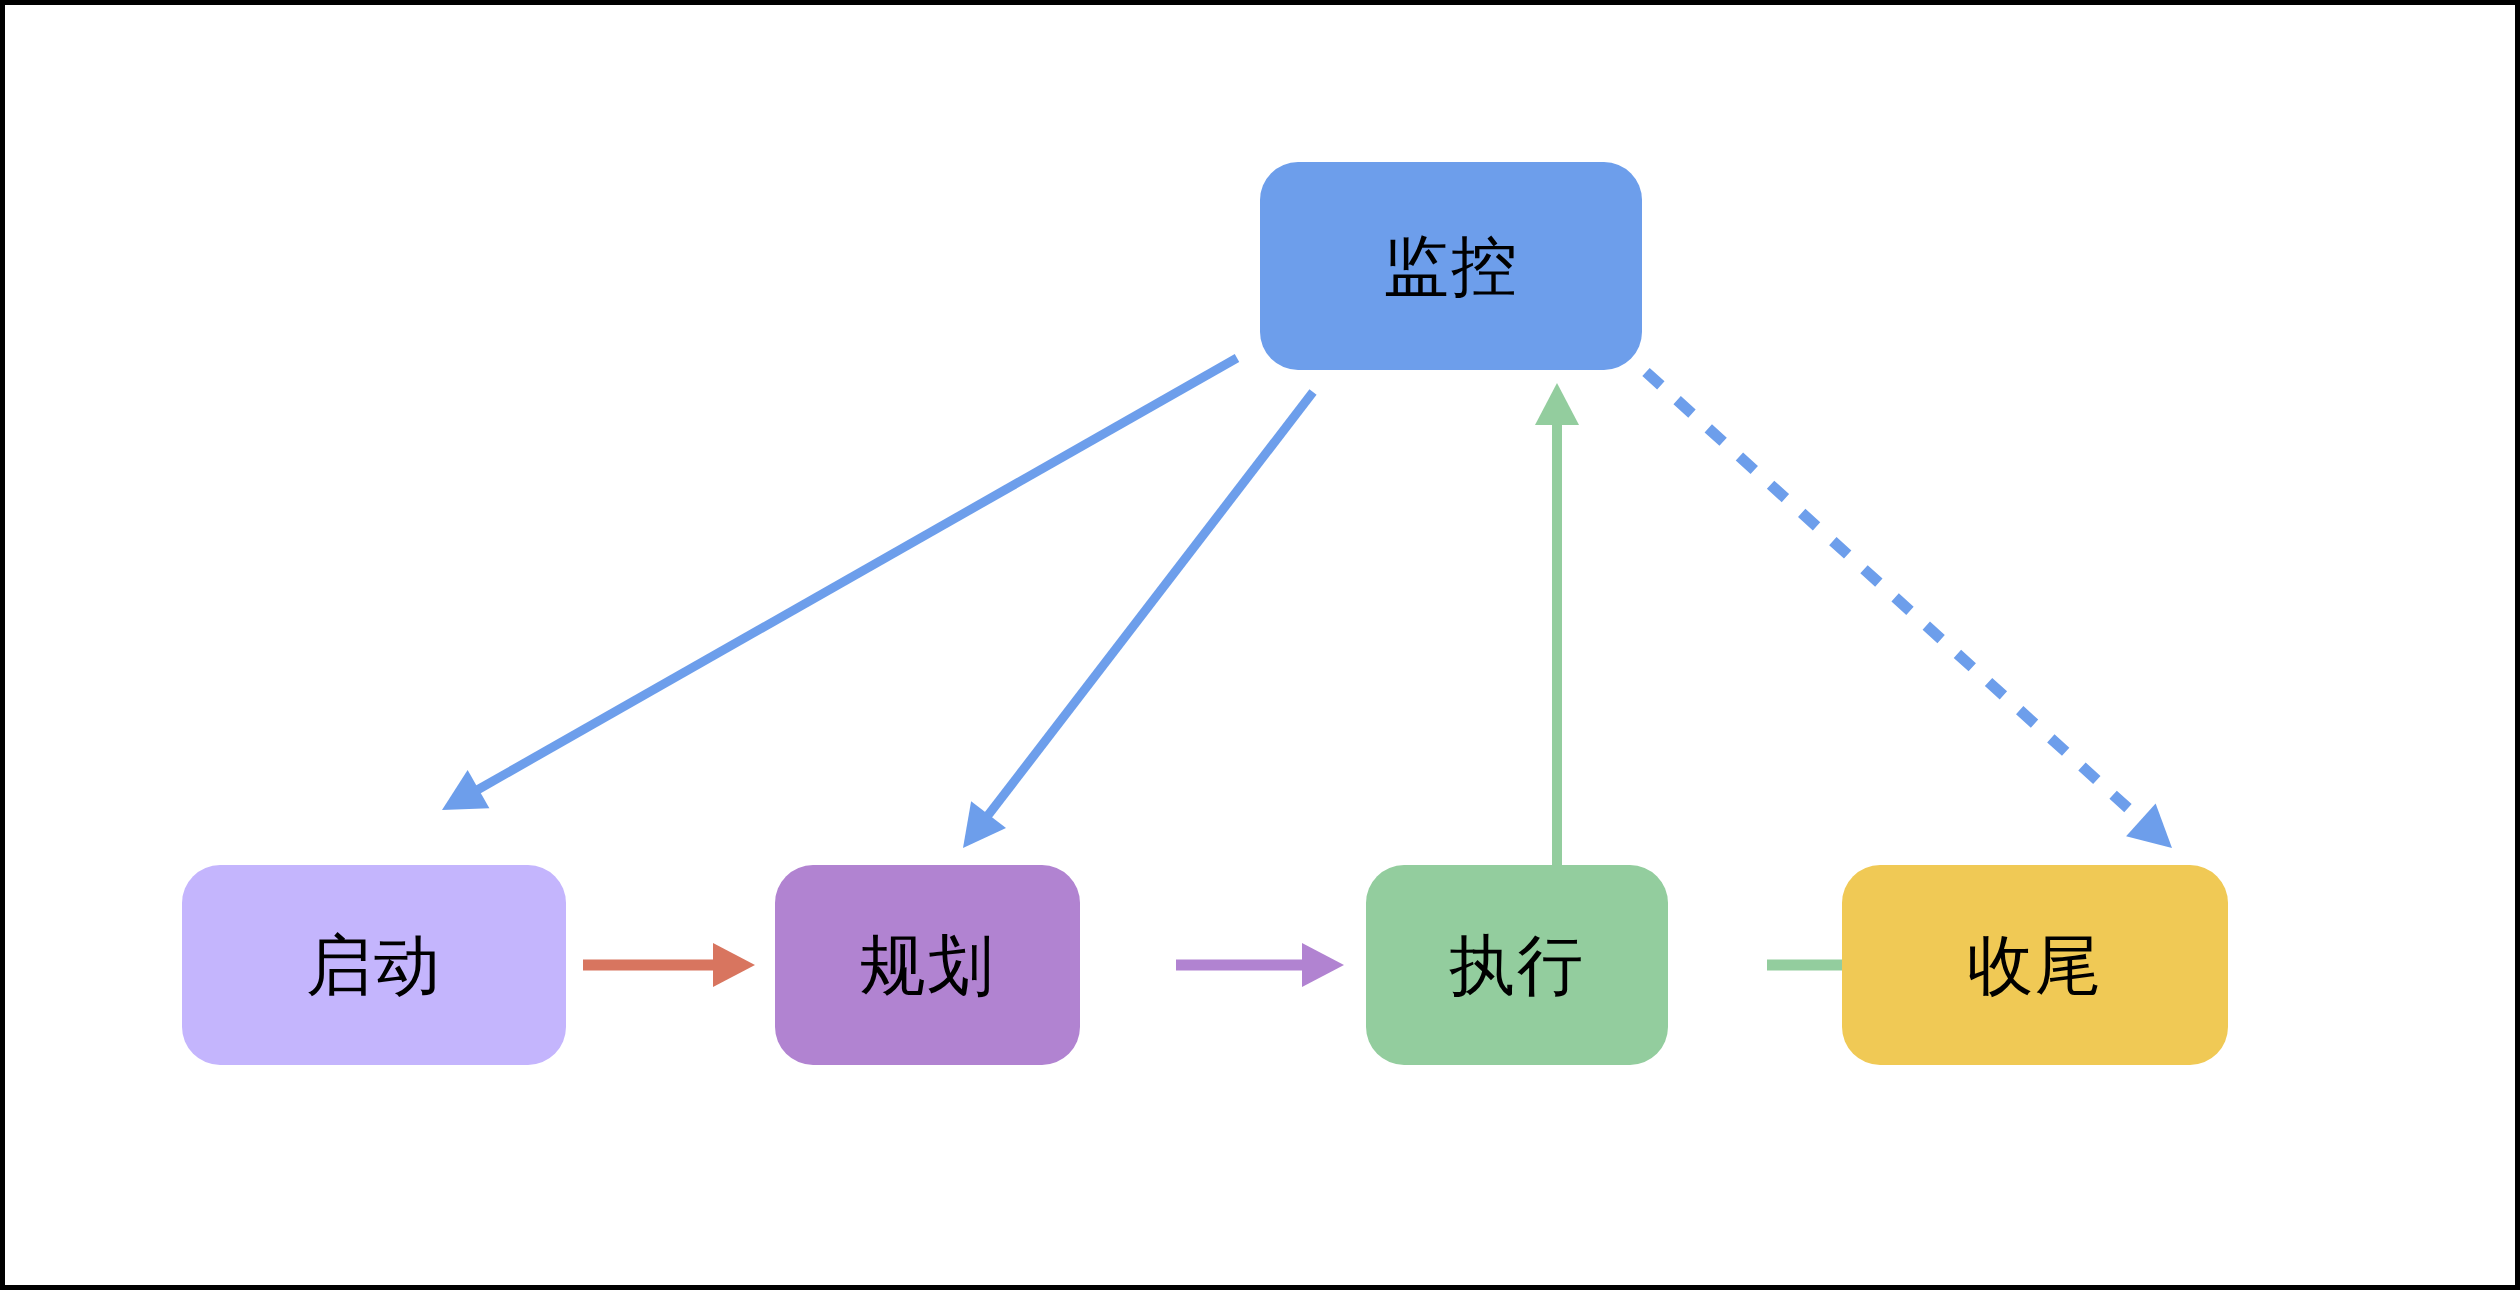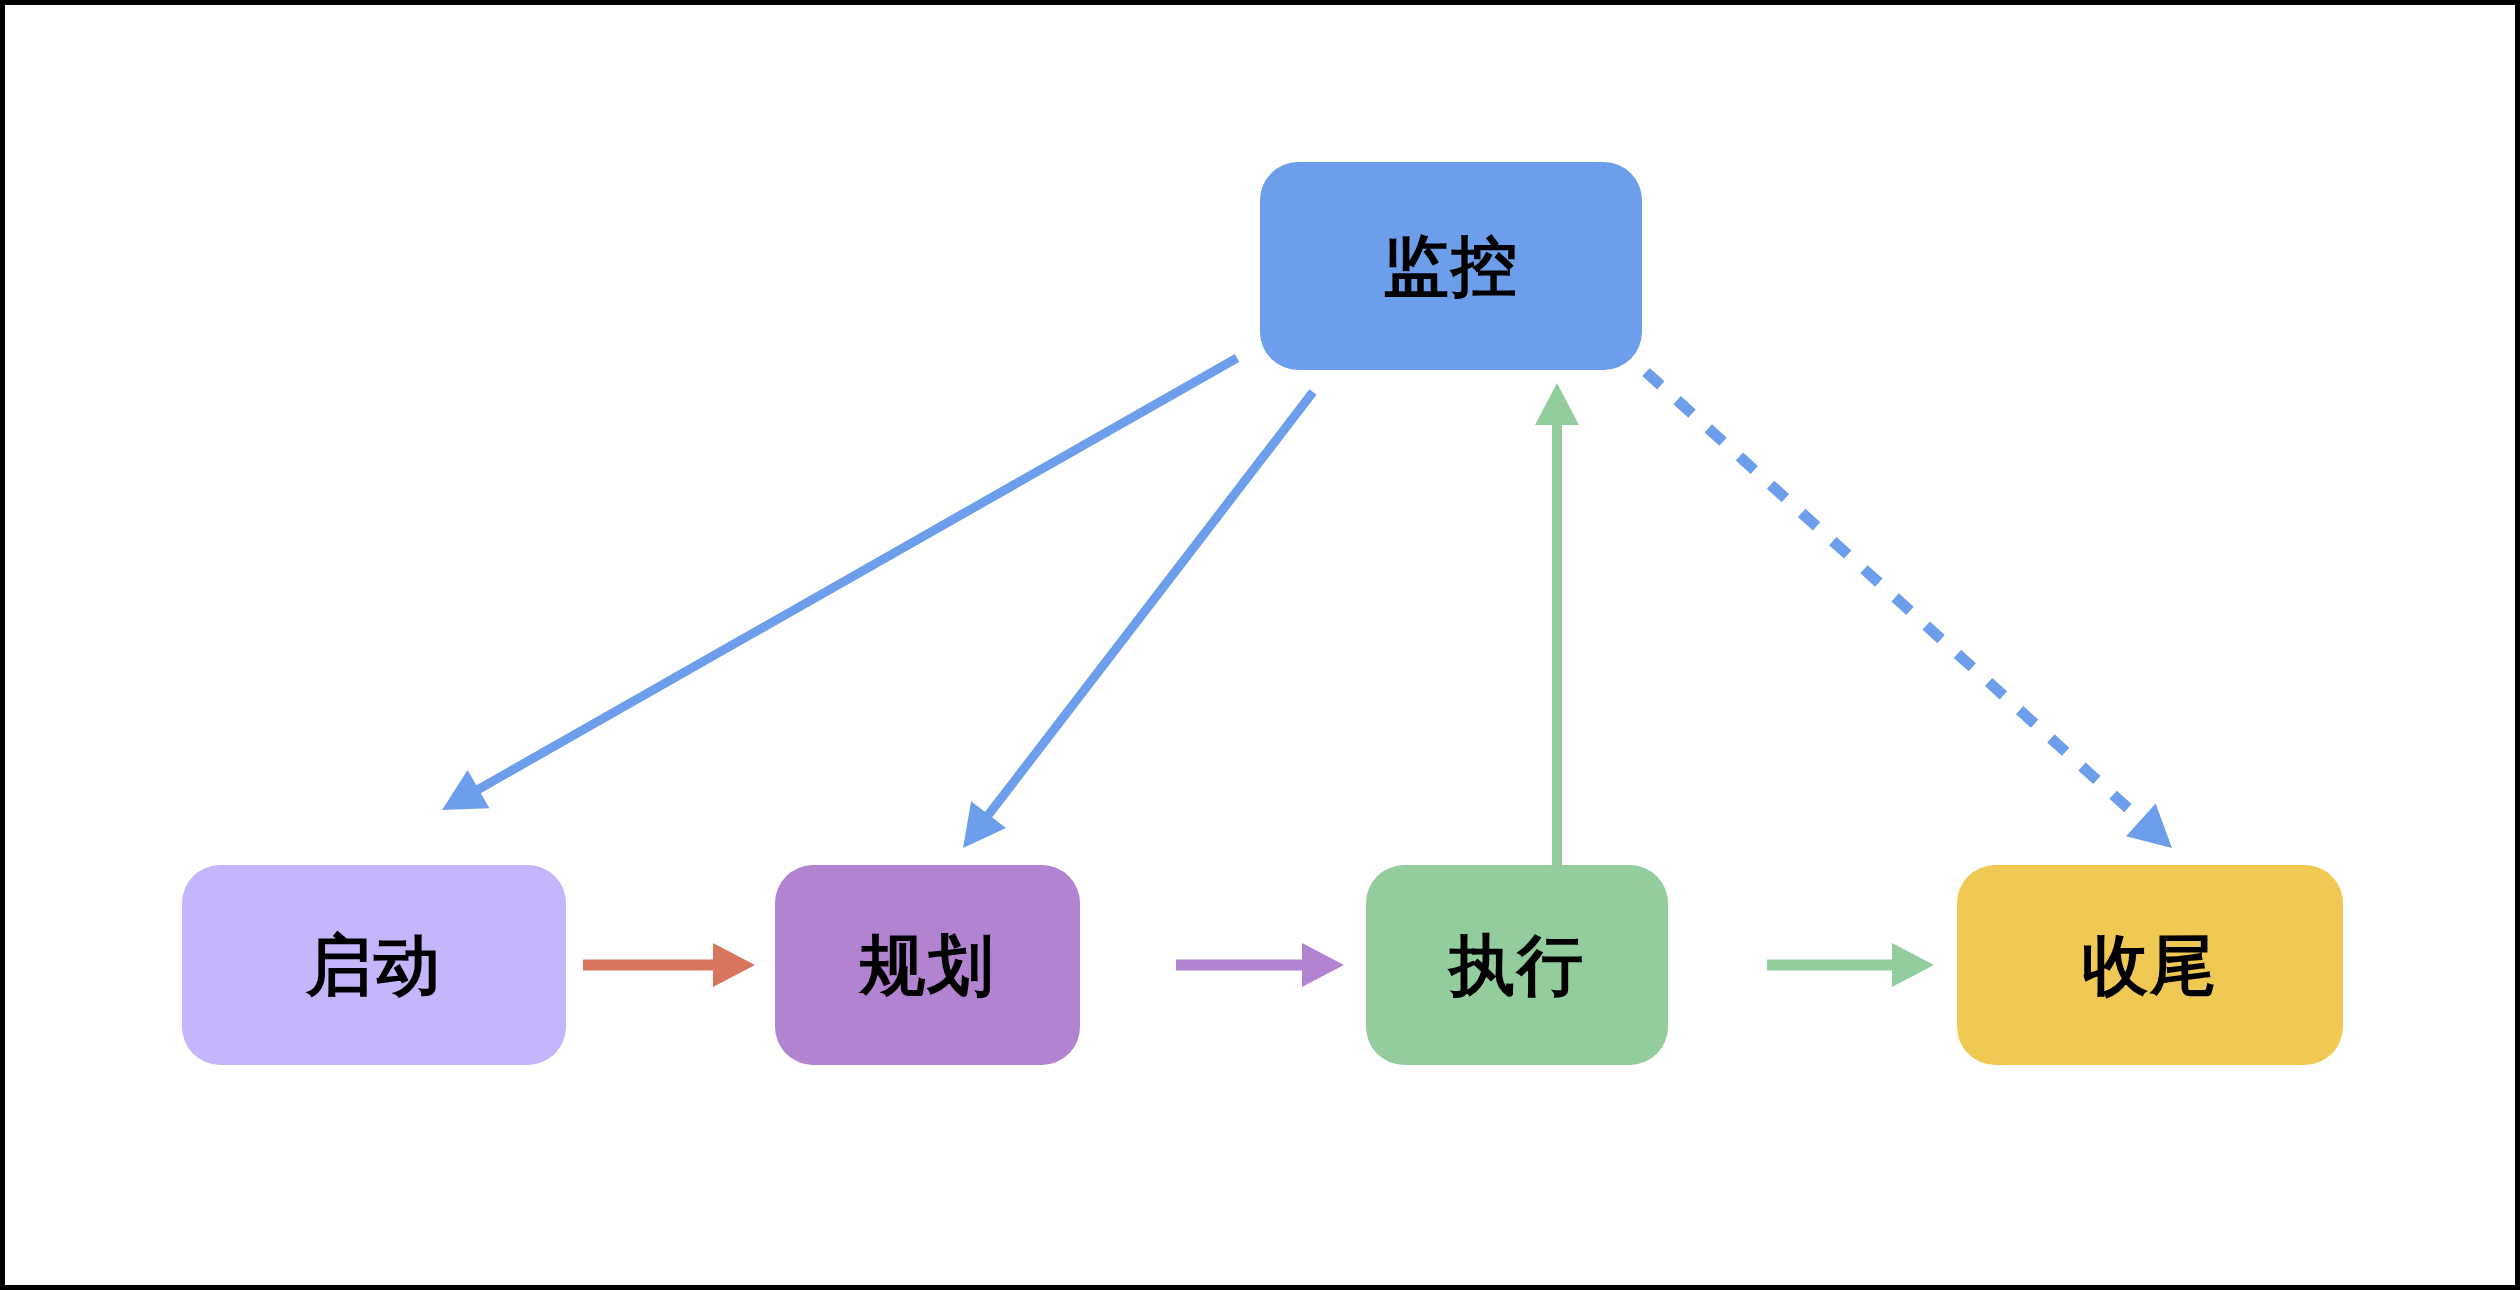--- a/index.html
+++ b/index.html
@@ -28,21 +28,21 @@
   .node {
     position: absolute;
     border-radius: 38px;
     display: flex;
     align-items: center;
     justify-content: center;
     z-index: 2;
   }
   .node span {
     font-size: 66px;
-    font-weight: 700;
+    font-weight: 400;
     color: #000000;
     letter-spacing: 2px;
     line-height: 1;
     user-select: none;
   }
 </style>
 </head>
 <body>
 
 <div class="canvas">
@@ -82,18 +82,18 @@
       </div>
       <div class="node" style="left: 182px; top: 865px; width: 384px; height: 200px; background: #c4b5fd;">
         <span>启动</span>
       </div>
       <div class="node" style="left: 775px; top: 865px; width: 305px; height: 200px; background: rgb(177, 131, 209);">
         <span>规划</span>
       </div>
       <div class="node" style="left: 1366px; top: 865px; width: 302px; height: 200px; background: rgb(147, 205, 158);">
         <span>执行</span>
       </div>
-      <div class="node" style="left: 1957px; top: 865px; width: 386px; height: 200px; background: rgb(240, 201, 85);">
+      <div class="node" style="left: 1842px; top: 865px; width: 386px; height: 200px; background: rgb(240, 201, 85);">
         <span>收尾</span>
       </div>
     </div>
   <div class="frame"></div>
 </div>
 
 </body></html>

